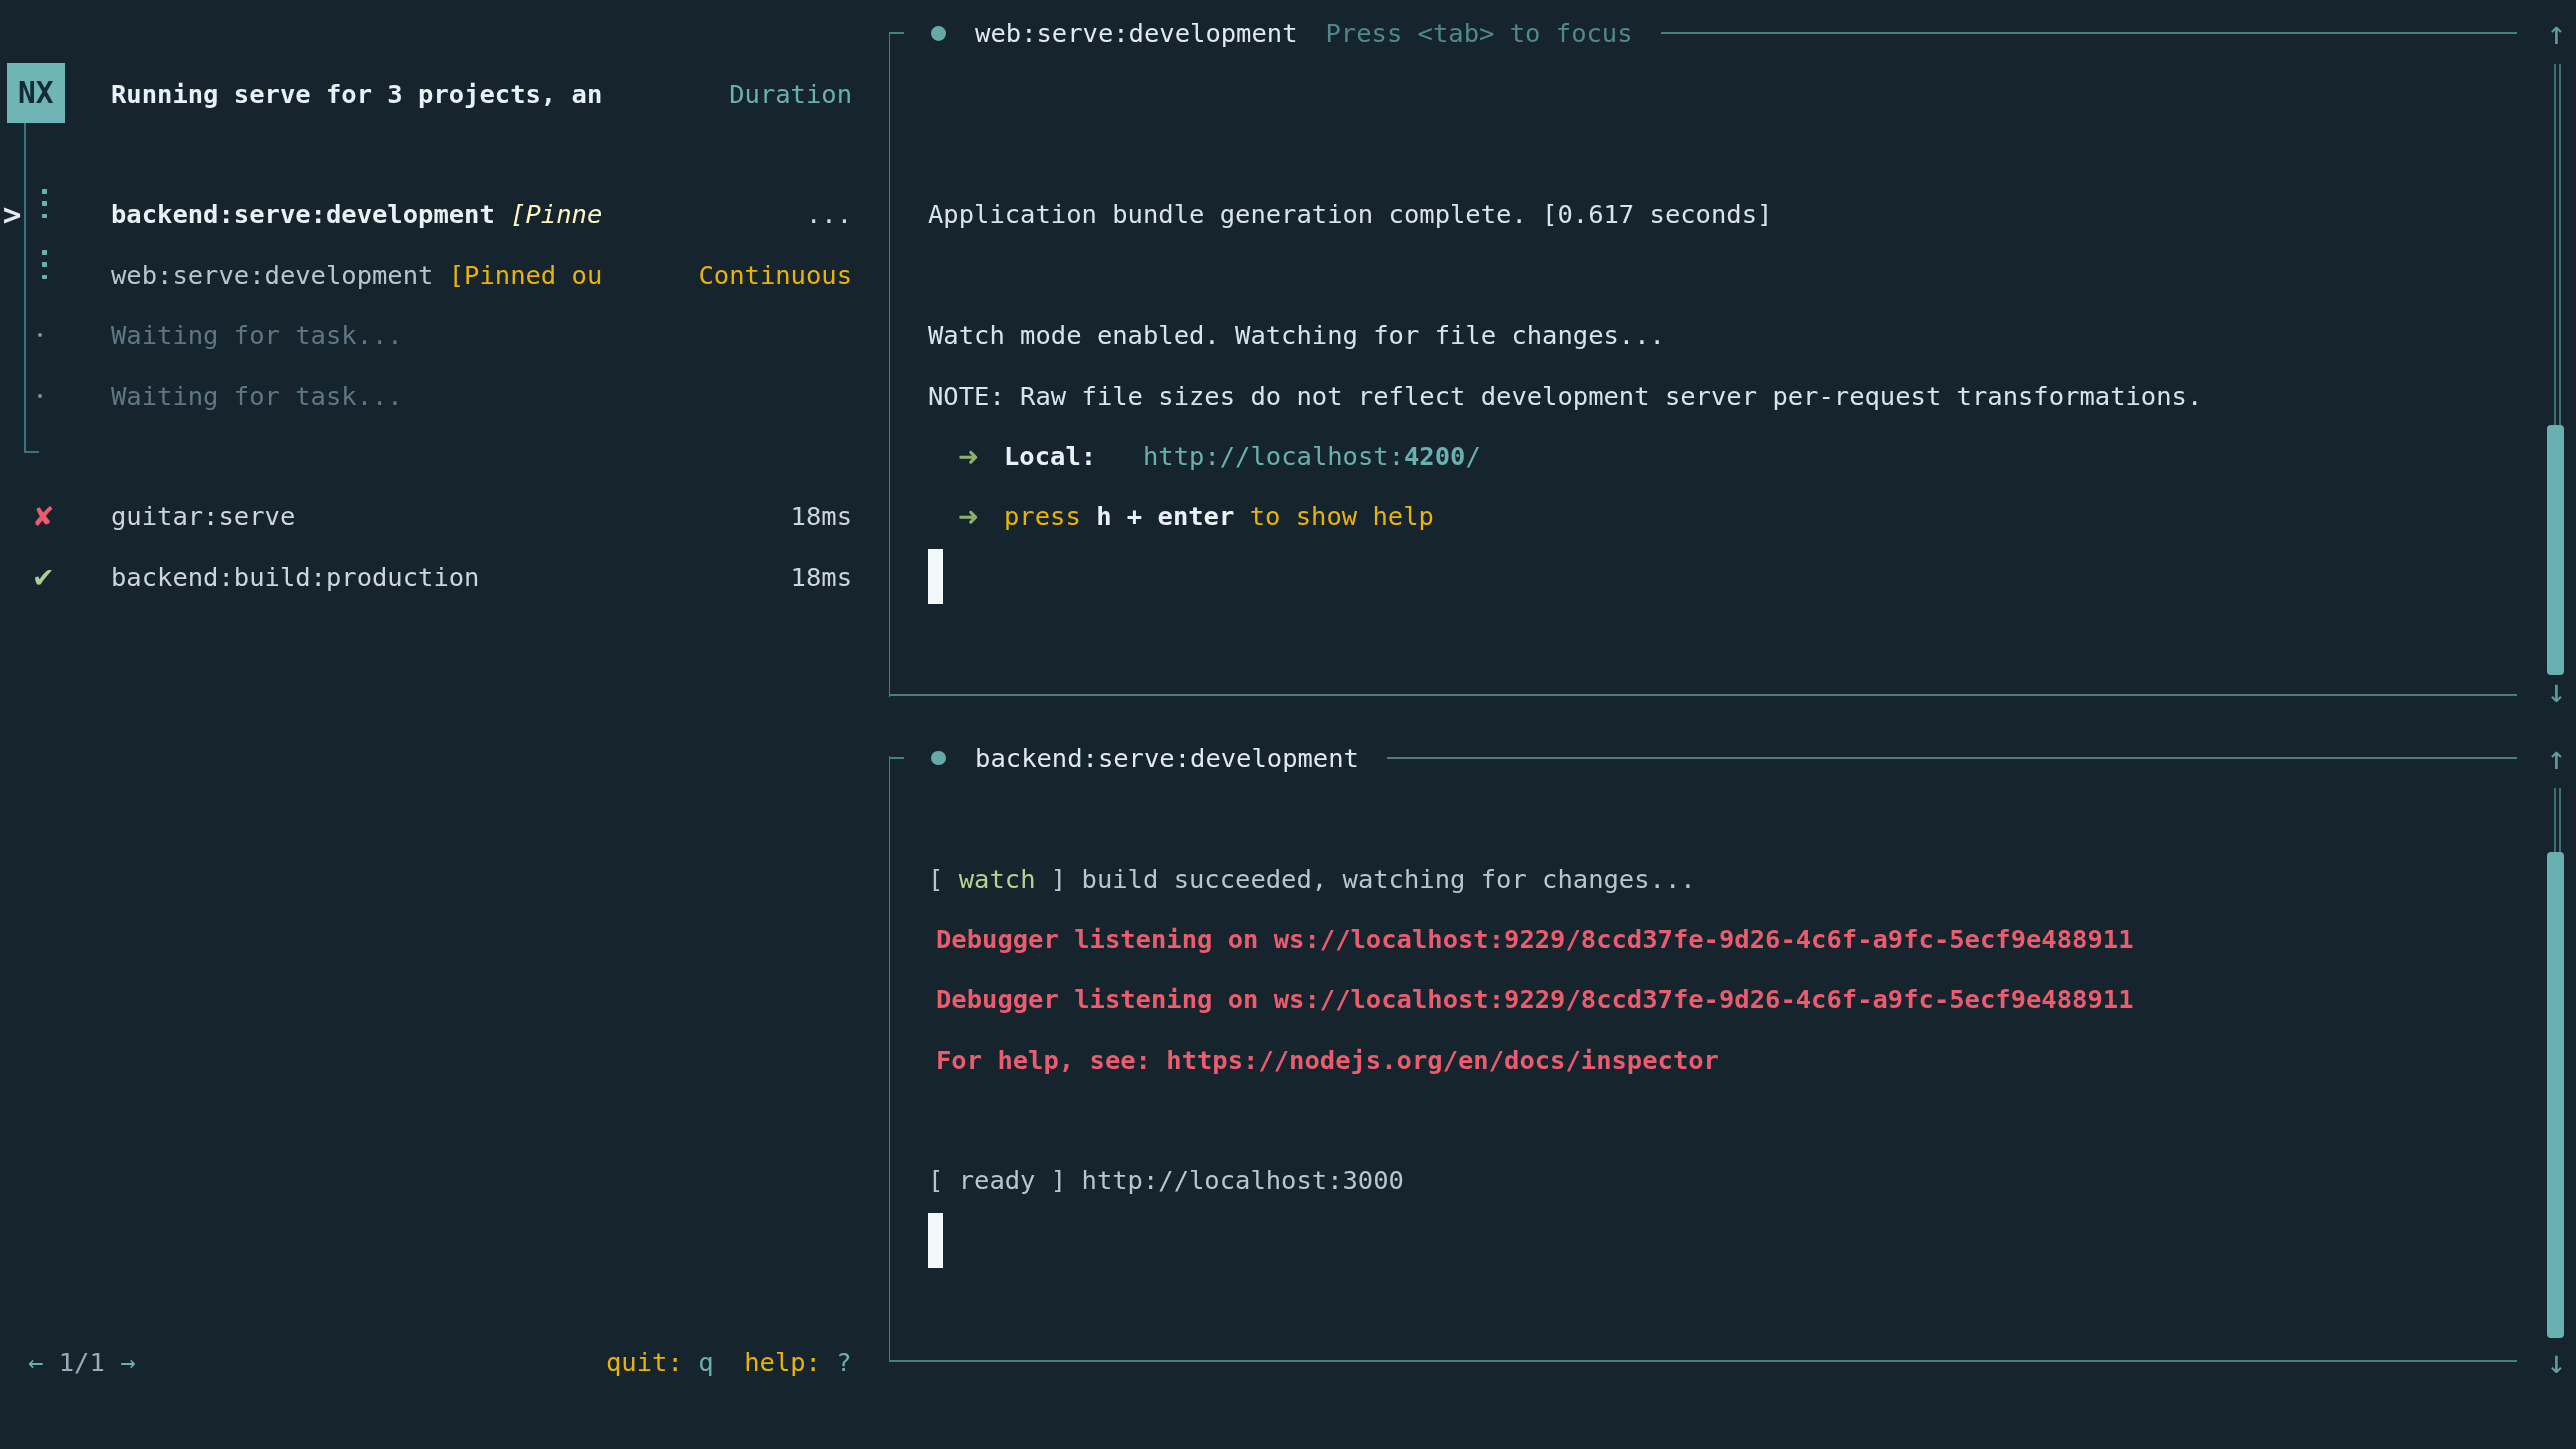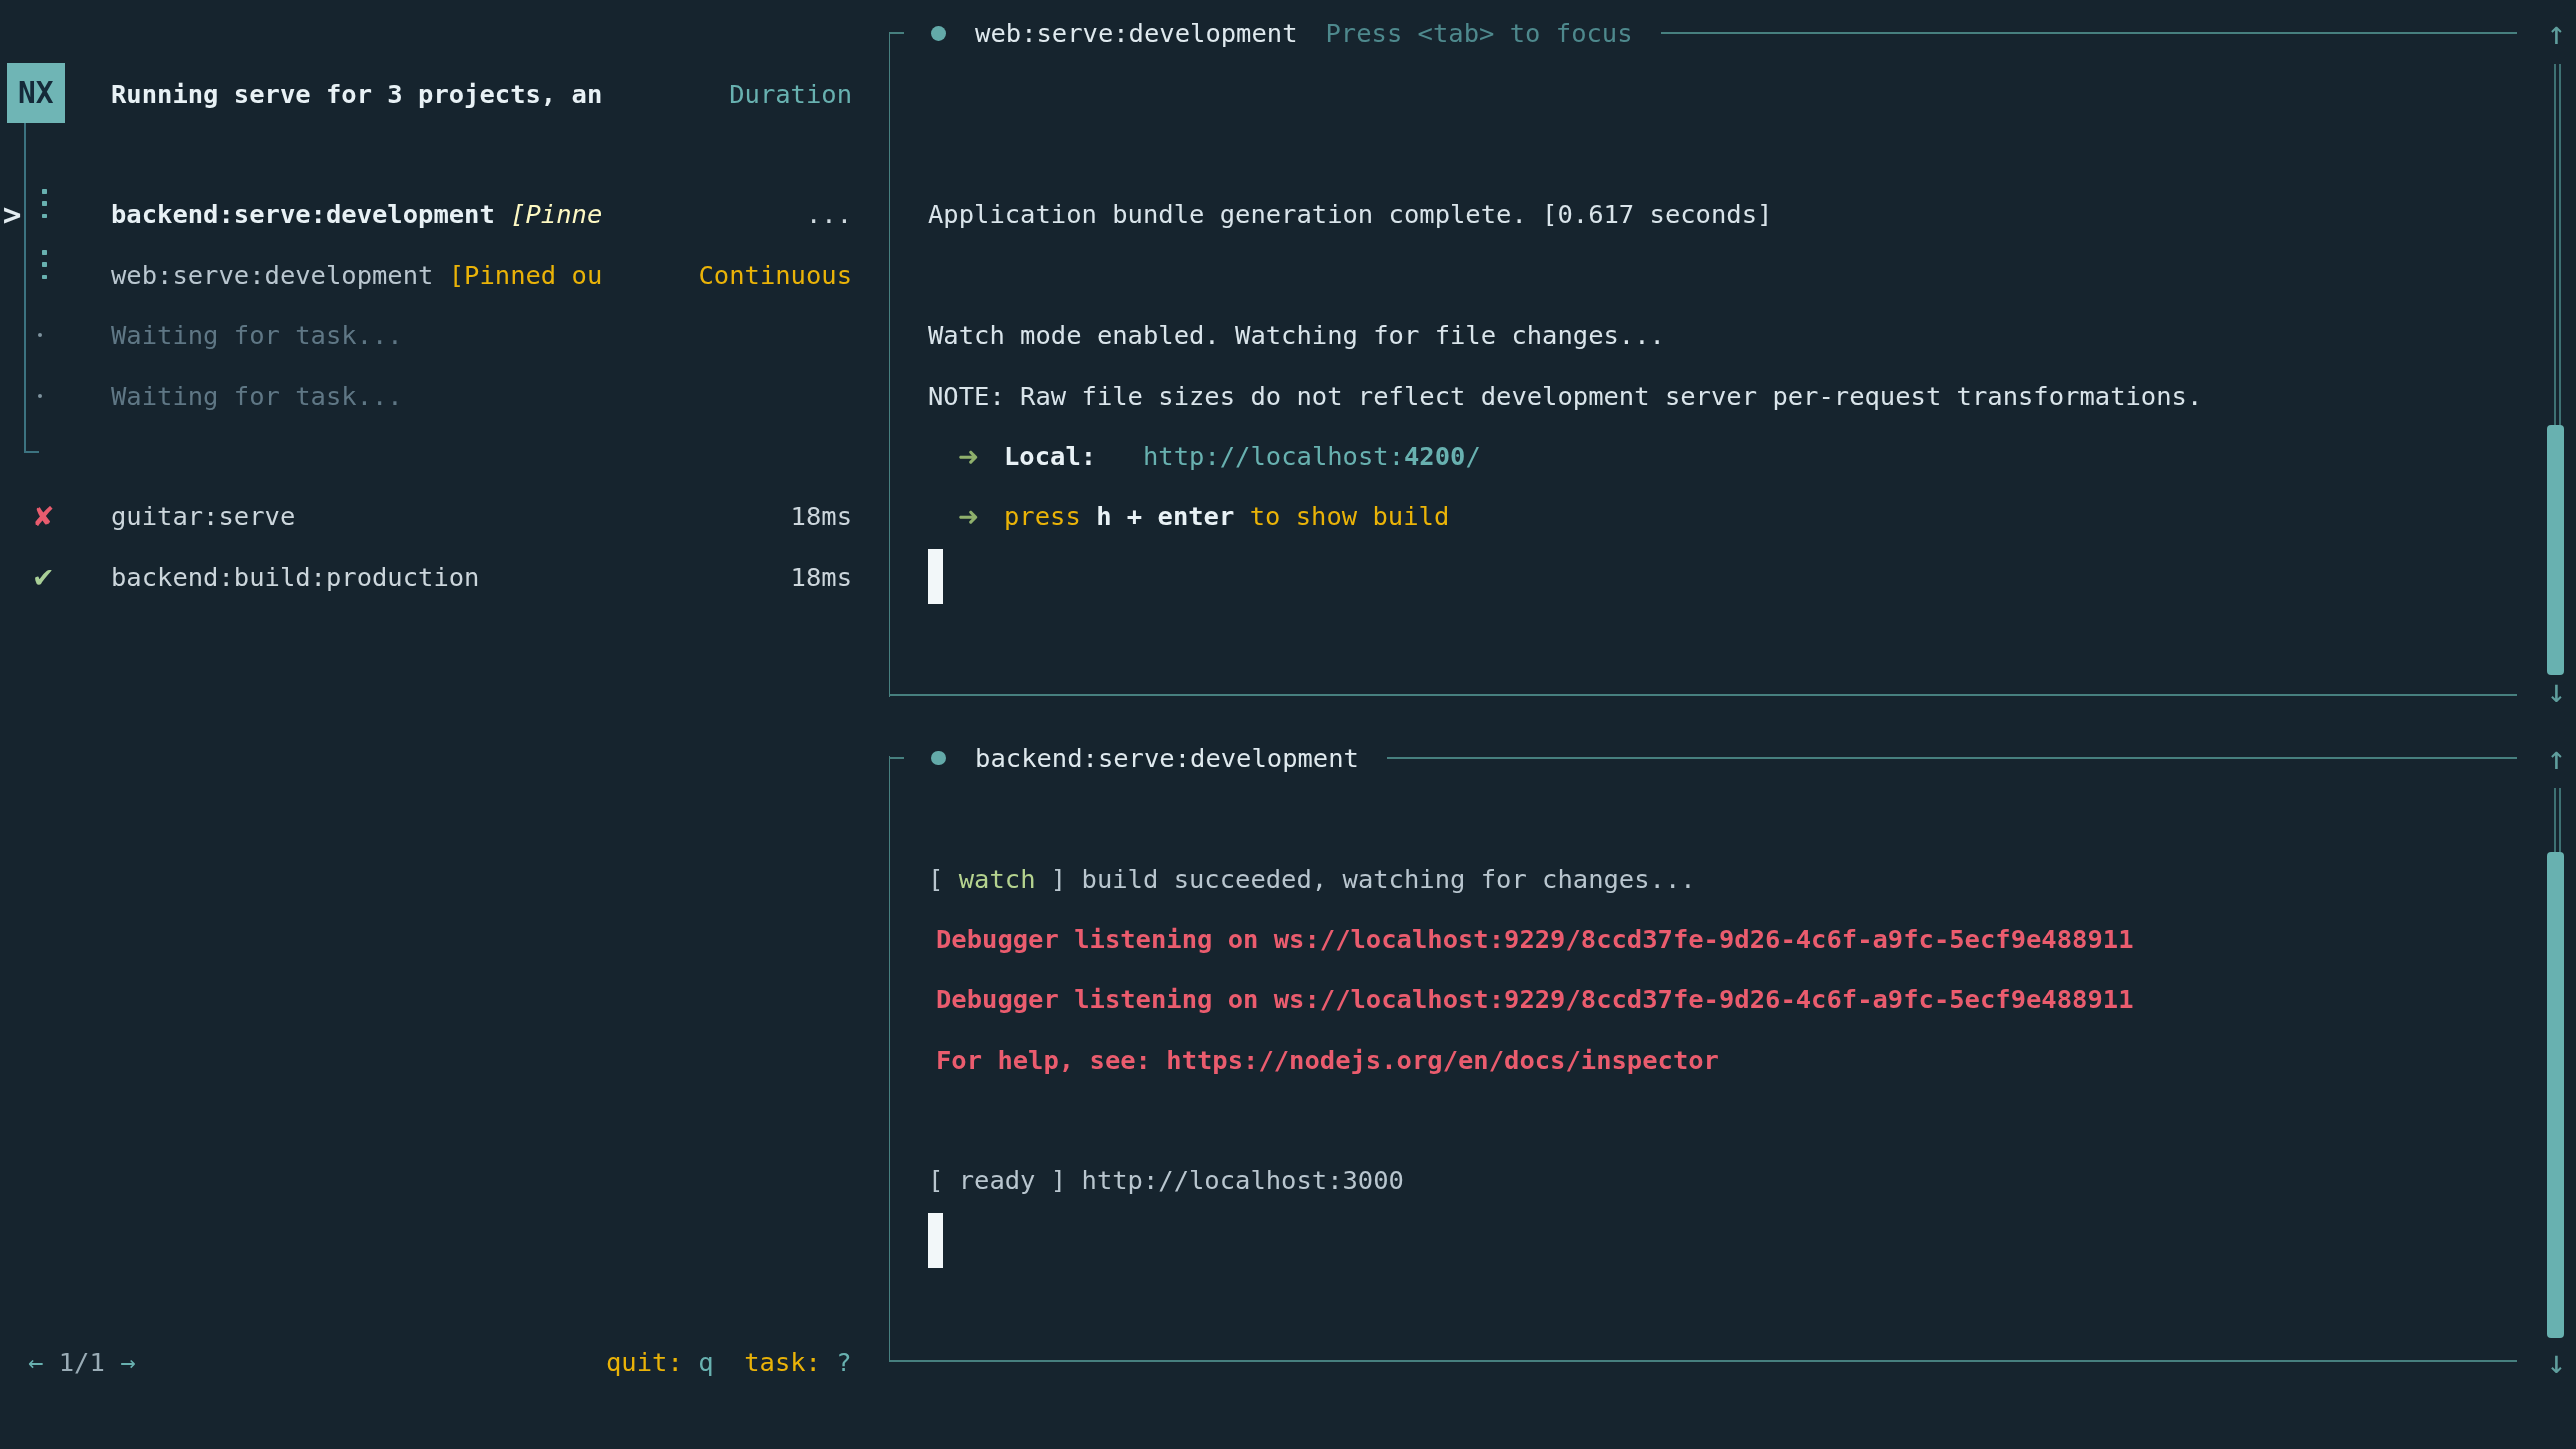--- a/index.html
+++ b/index.html
@@ -95,21 +95,21 @@
   <span class="tname ms">backend:build:production</span>
   <span class="rcol ms">18ms</span>
 </div>
 
 <div class="row side-row pgn" style="top:1332px">
   <span class="teal">←</span>
   <span>1/1</span>
   <span class="teal">→</span>
 </div>
 <div class="row" style="top:1332px;left:606px;width:246px">
-  <span class="gray">quit: </span><span class="teal">q</span><span class="gray">  task: </span><span class="teal">?</span>
+  <span class="gray">quit: </span><span class="teal">q</span><span class="gray">  help: </span><span class="teal">?</span>
 </div>
 
 <div>
   <div class="phead" style="top:3.4px">
     <span class="stub"></span>
     <span class="pdot"></span>
     <span class="ptitle">web:serve:development</span>
     <span class="phint">Press &lt;tab&gt; to focus</span>
     <span class="hline"></span>
   </div>
@@ -121,21 +121,21 @@
   <div class="pline white" style="top:366px">NOTE: Raw file sizes do not reflect development server per-request transformations.</div>
 
   <div class="pline" style="top:426px">
     <span class="agreen" style="position:absolute;left:30px">➜</span>
     <span class="bright" style="position:absolute;left:76px">Local:</span>
     <span style="position:absolute;left:215px"><span class="teal">http://localhost:</span><span class="teal" style="font-weight:bold">4200</span><span class="teal">/</span></span>
   </div>
 
   <div class="pline" style="top:486px">
     <span class="agreen" style="position:absolute;left:30px">➜</span>
-    <span style="position:absolute;left:76px"><span class="gray">press </span><span class="bright">h + enter</span><span class="gray"> to show build</span></span>
+    <span style="position:absolute;left:76px"><span class="gray">press </span><span class="bright">h + enter</span><span class="gray"> to show help</span></span>
   </div>
 
   <div class="cursor" style="top:549px"></div>
 
   <div class="sb-arrow" style="top:3.4px">↑</div>
   <div class="sb-track" style="top:64px;height:362px"></div>
   <div class="sb-thumb" style="top:425px;height:250px"></div>
   <div class="sb-arrow" style="top:661px">↓</div>
 </div>
 

